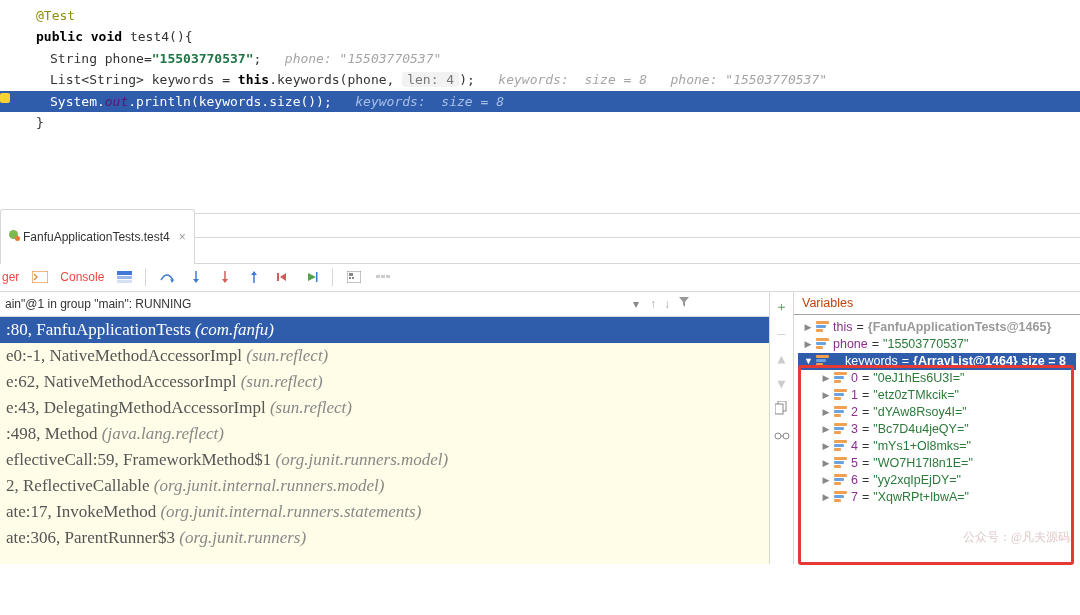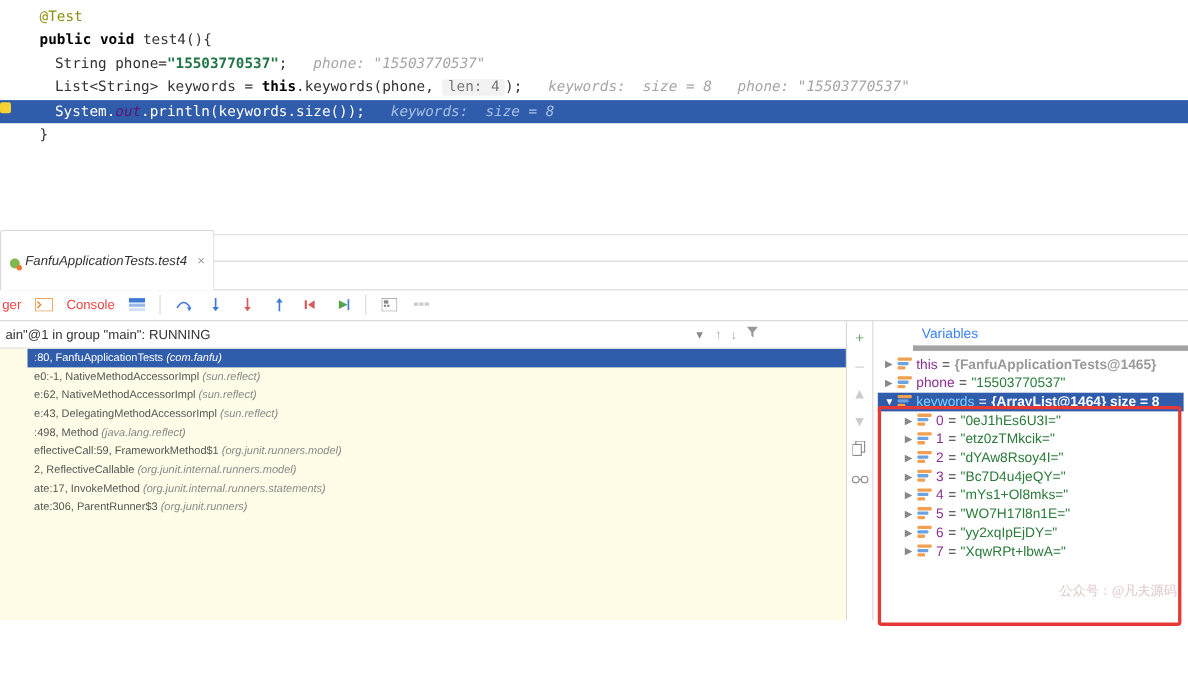--- a/index.html
+++ b/index.html
@@ -51,21 +51,21 @@
   }
   .crumb-sep { color:#bbb; margin:0 6px; }
 
   .tab-row {
     height:26px; border-bottom:1px solid #d7d7d7; display:flex; align-items:flex-end;
     font-family:'Segoe UI',sans-serif; font-size:12px;
   }
   .dbg-tab {
     padding:20px 8px; border-top:1px solid #d7d7d7; border-right:1px solid #d7d7d7;
     border-left:1px solid #d7d7d7; border-top-left-radius:3px; border-top-right-radius:3px;
-    background:#fff; display:flex; align-items:flex-end; gap:5px; position:relative; bottom:-1px;font-style:italic;
+    background:#fff; display:flex; align-items:flex-start; gap:5px; position:relative; bottom:-1px;
   }
   .tab-dot{ width:9px;height:9px; background:#7fb84f; border-radius:50%; position:relative;}
   .tab-dot::after{content:"";position:absolute;right:-2px;bottom:-2px;width:5px;height:5px;background:#e77836;border-radius:50%;}
   .tab-x{ color:#999; margin-left:4px;}
 
   .toolbar {
     height:28px; display:flex; align-items:center; gap:12px; padding-left:2px;
     border-bottom:1px solid #d7d7d7;
     font-family:'Segoe UI',sans-serif; font-size:12px; color:#555;
   }
@@ -84,59 +84,58 @@
     height:25px; display:flex; align-items:center; border-bottom:1px solid #d7d7d7;
     font-family:'Segoe UI',sans-serif; font-size:12px; padding-left:2px;
   }
   .thread-select{
     flex:1; background:#fff; border:none; padding:3px; display:flex; align-items:center;
     justify-content:space-between; max-width:640px;
   }
   .nav-icons{ display:flex; gap:8px; align-items:center; color:#aaa; padding:0 8px;}
 
   .frames {
-    flex:1; overflow:hidden; font-family:Liberation Sans, sans-serif; font-size:10px;
+    flex:1; overflow:hidden; font-family:Liberation Serif, serif; font-size:17px;
     background:#fffde7;
-    padding-left:25px;
   }
   .frame-line{
     padding:3px 6px; white-space:nowrap; overflow:hidden; color:#555;
   }
   .frame-line.sel{ background:#305cac; color:#fff; }
   .pkg-italic{ font-style:italic; color:#888;}
   .own-pkg-italic { font-style:italic; }
 
   .gutter-col {
     width:24px; border-right:1px solid #d7d7d7; display:flex; flex-direction:column;
     align-items:center; padding-top:6px; gap:10px; color:#888;
   }
 
   .right-panel { flex:1; display:flex; }
   .vars-col { flex:1; display:flex; flex-direction:column; font-family:'Segoe UI',sans-serif; font-size:12.5px;}
-  .vars-head{ padding:4px 8px; border-bottom:5px solid #a3a3a3; color:#3b82f6;margin-left:36px;}
+  .vars-head{ padding:4px 8px; border-bottom:1px solid #a3a3a3; color:#c2410c;}
   .vars-body{ flex:1; padding:4px 4px; position:relative;}
 
   .var-row{
     display:flex; align-items:center; gap:4px; padding:1.5px 2px 1.5px 6px;
     white-space:nowrap;
   }
   .var-row.sel{ background:#305cac; color:#fff;}
   .var-row.child{ padding-left:24px;}
   .tri{ width:8px; color:#888; font-size:9px; display:inline-block; text-align:center;}
   .tri.open{ color:#888; }
   .var-row.sel .tri{ color:#fff;}
   .varicon{
     width:13px;height:13px; display:inline-flex; flex-direction:column;
   }
   .varicon span{ height:3px; margin-bottom:1px; border-radius:1px;}
   .varicon .b1{ background:#f0a050; width:13px;}
   .varicon .b2{ background:#6aa3e0; width:10px;}
   .varicon .b3{ background:#f0a050; width:7px;}
   .vname{color:#8a2f8f;}
-  .var-row.sel .vname{ color:#7dd3fc;}
+  .var-row.sel .vname{ color:#ffffff;margin-left:12px;}
   .vval{ color:#2a7a3a;}
   .vmeta{ color:#999;font-weight:bold;}
   .var-row.sel .vmeta{ color:#fff;}
   .redbox{
     position:absolute; border:3px solid #e53935; border-radius:3px;
     left:4px; top:50px; right:6px; height:200px; pointer-events:none;
   }
 
   .watermark{
     position:absolute; right:10px; bottom:18px; color:#e0c8c8; font-size:12px;

